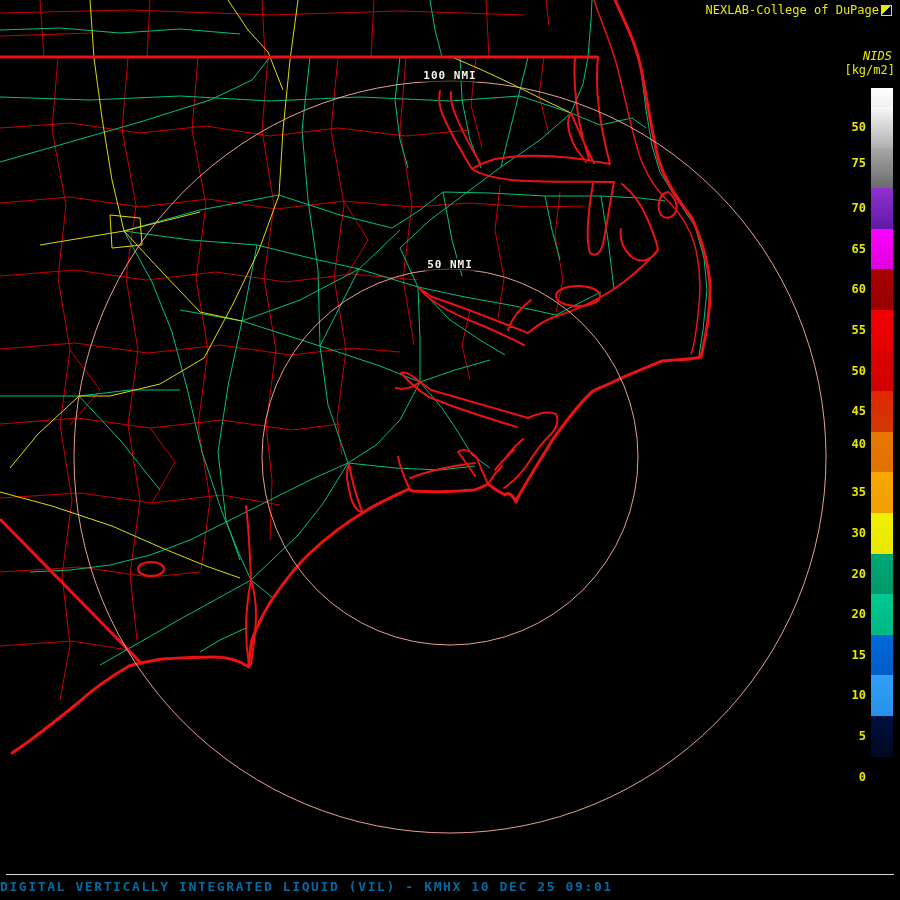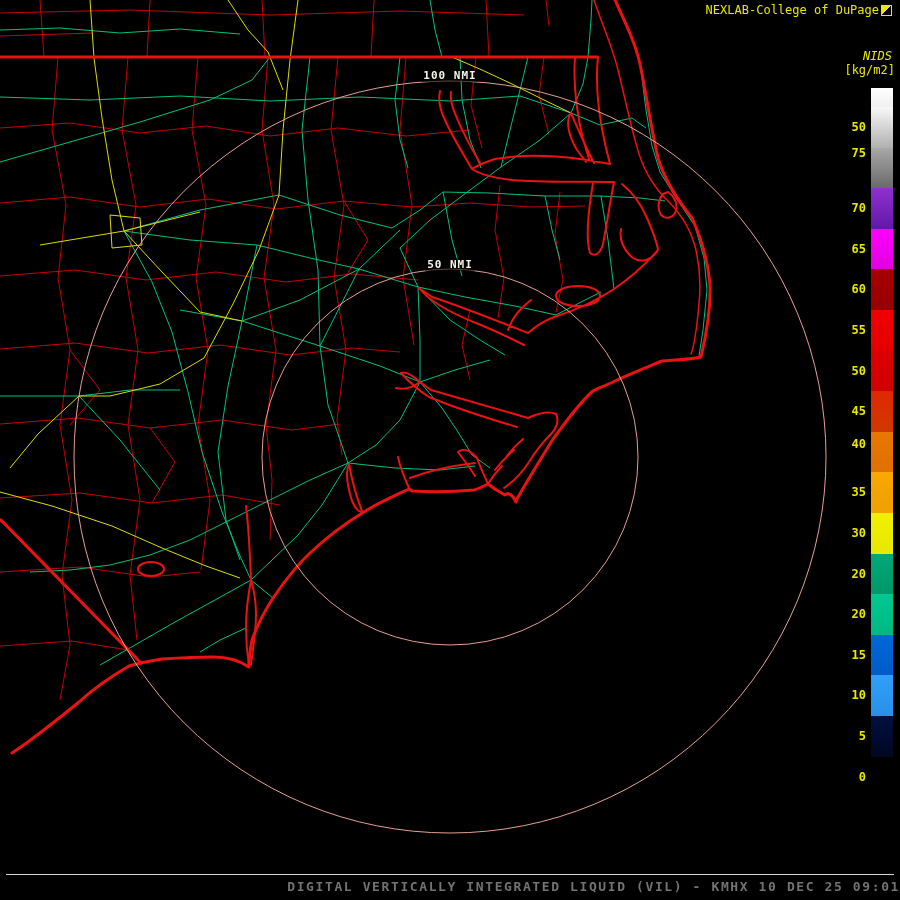--- a/index.html
+++ b/index.html
@@ -13,21 +13,21 @@
   .nids{top:50px;right:8px;text-align:right;font-style:italic;}
   .units{top:64px;right:5px;text-align:right;}
   .ring-label{position:absolute;color:#f5f5e8;font-size:11px;font-weight:bold;
               transform:translateX(-50%);letter-spacing:1px;
               text-shadow:0 0 3px #000,0 0 3px #000;background:rgba(0,0,0,0.55);padding:0 2px;}
   .colorbar{position:absolute;top:88px;right:7px;width:22px;height:710px;}
   .cb-seg{position:absolute;left:0;width:22px;}
   .cb-labels{position:absolute;top:88px;right:34px;width:40px;height:710px;}
   .cb-label{position:absolute;right:0;color:#e8e800;font-size:12px;font-weight:bold;line-height:14px;}
   .footer-line{position:absolute;left:6px;right:6px;top:874px;height:1px;background:#d8d8d8;}
-  .footer-text{position:absolute;left:0;right:0;top:879px;text-align:right;color:#737373;
+  .footer-text{position:absolute;left:0;right:0;top:879px;text-align:left;color:#0369a1;
                font-size:13px;font-weight:bold;letter-spacing:1.6px;}
 </style>
 </head>
 <body>
 
 <div class="stage">
 
   <svg width="900" height="900" viewBox="0 0 900 900">
 
     <g stroke="#d40000" stroke-width="1" fill="none" stroke-linejoin="round" opacity="0.95">
@@ -137,21 +137,21 @@
   <div class="overlay-text brand">NEXLAB-College of DuPage</div>
   <div class="logo"></div>
   <div class="overlay-text nids">NIDS</div>
   <div class="overlay-text units">[kg/m2]</div>
 
   <div class="ring-label" style="left:450px;top:69px;">100 NMI</div>
   <div class="ring-label" style="left:450px;top:258px;">50 NMI</div>
 
   <div class="cb-labels">
       <div class="cb-label" style="top: 32px;">50</div>
-      <div class="cb-label" style="top: 58px;">75</div>
+      <div class="cb-label" style="top: 68px;">75</div>
       <div class="cb-label" style="top: 113.2px;">70</div>
       <div class="cb-label" style="top: 153.8px;">65</div>
       <div class="cb-label" style="top: 194.4px; padding-left: 40px;">60</div>
       <div class="cb-label" style="top: 235px;">55</div>
       <div class="cb-label" style="top: 275.6px;">50</div>
       <div class="cb-label" style="top: 316.2px;">45</div>
       <div class="cb-label" style="top: 349px;">40</div>
       <div class="cb-label" style="top: 397.4px;">35</div>
       <div class="cb-label" style="top: 438px;">30</div>
       <div class="cb-label" style="top: 478.6px;">20</div>

